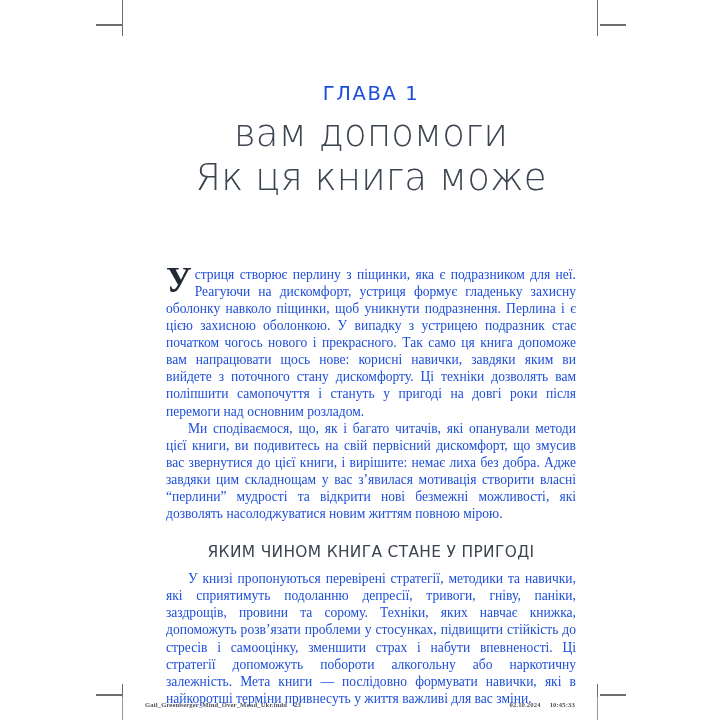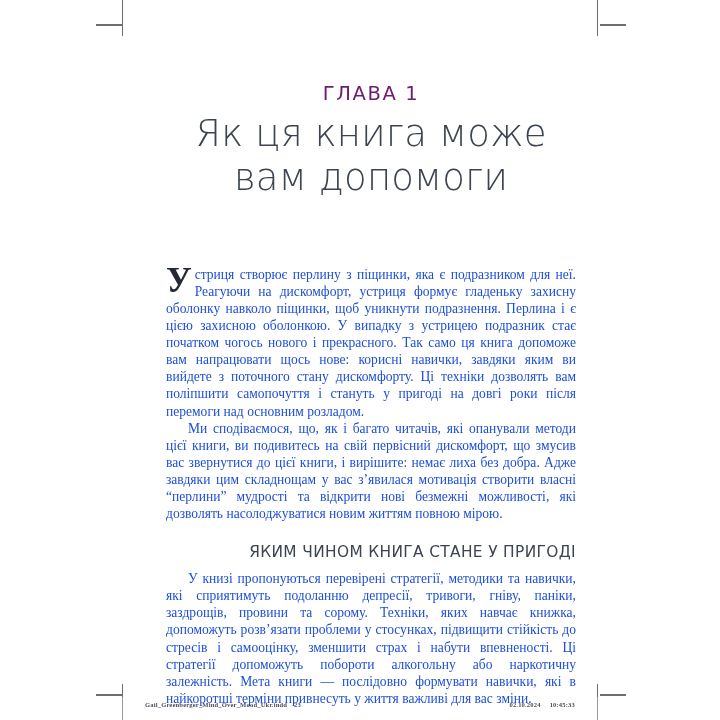--- a/index.html
+++ b/index.html
@@ -52,21 +52,21 @@
   #chapter-header {
     margin-top: 84px;
     text-align: center;
   }
 
   .chapter-eyebrow {
     font-family: "DejaVu Sans", sans-serif;
     font-weight: 400;
     font-size: 19.5px;
     letter-spacing: 1.6px;
-    color: #701a75;
+    color: #1d4ed8;
     line-height: 1.05;
   }
 
   .chapter-title {
     font-family: "DejaVu Sans", sans-serif;
     font-weight: 300;
     font-size: 37px;
     letter-spacing: 0.2px;
     color: #3b4450;
     line-height: 1.18;
@@ -109,21 +109,21 @@
 
   
   #section-heading {
     margin-top: 21px;
     margin-bottom: 9px;
     font-family: "DejaVu Sans", sans-serif;
     font-weight: 400;
     font-size: 15.4px;
     letter-spacing: 0.35px;
     color: #3b4450;
-    text-align: right;
+    text-align: center;
   }
 
   
   #page-footer {
     position: absolute;
     left: 122px;
     top: 697px;
     width: 476px;
     height: 23px;
     border-left: 1px solid #9a9a9a;
@@ -167,22 +167,22 @@
   <div class="crop-mark crop-v mark-bl-v"></div>
   <div class="crop-mark crop-h mark-bl-h"></div>
   <div class="crop-mark crop-v mark-br-v"></div>
   <div class="crop-mark crop-h mark-br-h"></div>
 
   <div id="content-area">
 
     <div id="chapter-header">
       <div class="chapter-eyebrow">ГЛАВА 1</div>
       <div class="chapter-title">
+        <span class="tline">вам допомоги</span>
         <span class="tline">Як ця книга може</span>
-        <span class="tline">вам допомоги</span>
       </div>
     </div>
 
     <div id="body-copy">
       <p class="para first">Устриця створює перлину з піщинки, яка є подразником для неї. Реагуючи на дискомфорт, устриця формує гладеньку захисну оболонку навколо піщинки, щоб уникнути подразнення. Перлина і є цією захисною оболонкою. У випадку з устрицею подразник стає початком чогось нового і прекрасного. Так само ця книга допоможе вам напрацювати щось нове: корисні навички, завдяки яким ви вийдете з поточного стану дискомфорту. Ці техніки дозволять вам поліпшити самопочуття і стануть у пригоді на довгі роки після перемоги над основним розладом.</p>
       <p class="para">Ми сподіваємося, що, як і багато читачів, які опанували методи цієї книги, ви подивитесь на свій первісний дискомфорт, що змусив вас звернутися до цієї книги, і вирішите: немає лиха без добра. Адже завдяки цим складнощам у вас з’явилася мотивація створити власні “перлини” мудрості та відкрити нові безмежні можливості, які дозволять насолоджуватися новим життям повною мірою.</p>
 
       <h2 id="section-heading">ЯКИМ ЧИНОМ КНИГА СТАНЕ У ПРИГОДІ</h2>
 
       <p class="para">У книзі пропонуються перевірені стратегії, методики та навички, які сприятимуть подоланню депресії, тривоги, гніву, паніки, заздрощів, провини та сорому. Техніки, яких навчає книжка, допоможуть розв’язати проблеми у стосунках, підвищити стійкість до стресів і самооцінку, зменшити страх і набути впевненості. Ці стратегії допоможуть побороти алкогольну або наркотичну залежність. Мета книги — послідовно формувати навички, які в найкоротші терміни привнесуть у життя важливі для вас зміни.</p>

